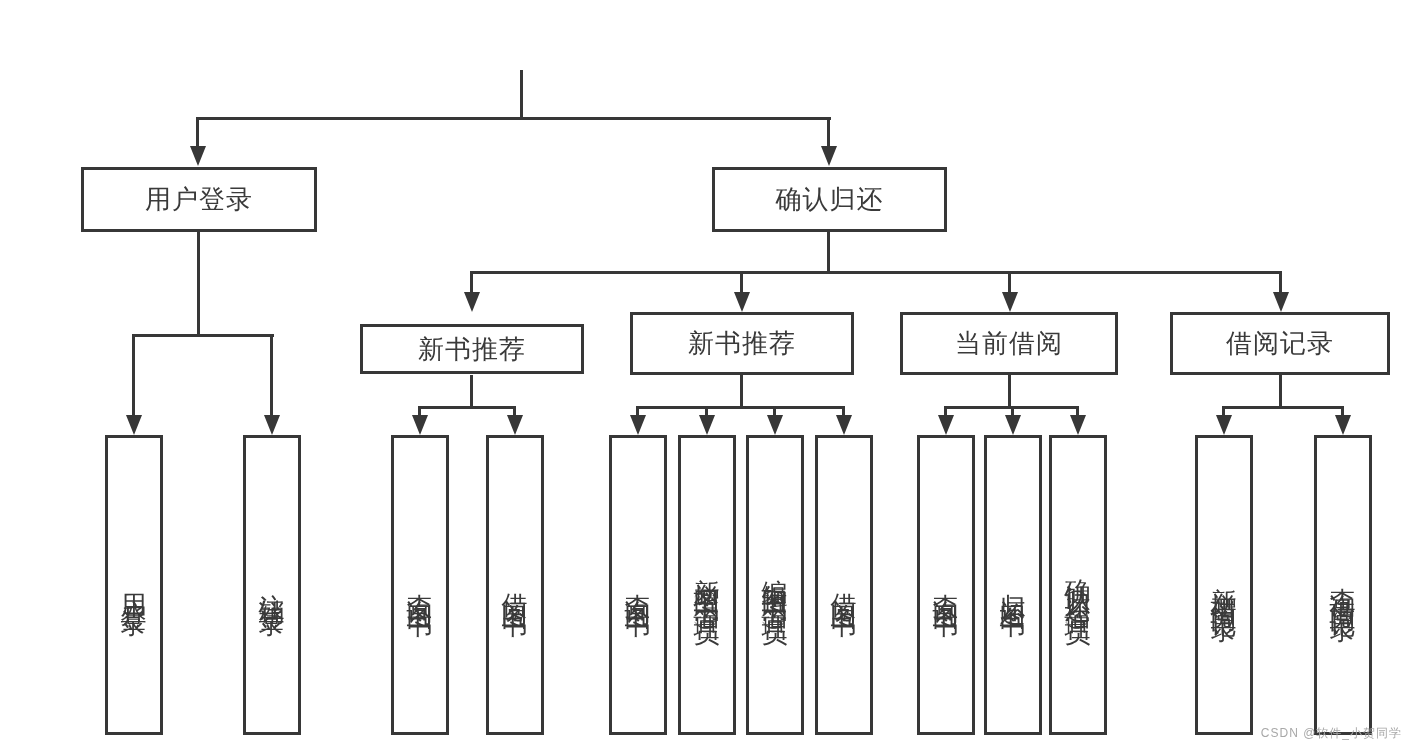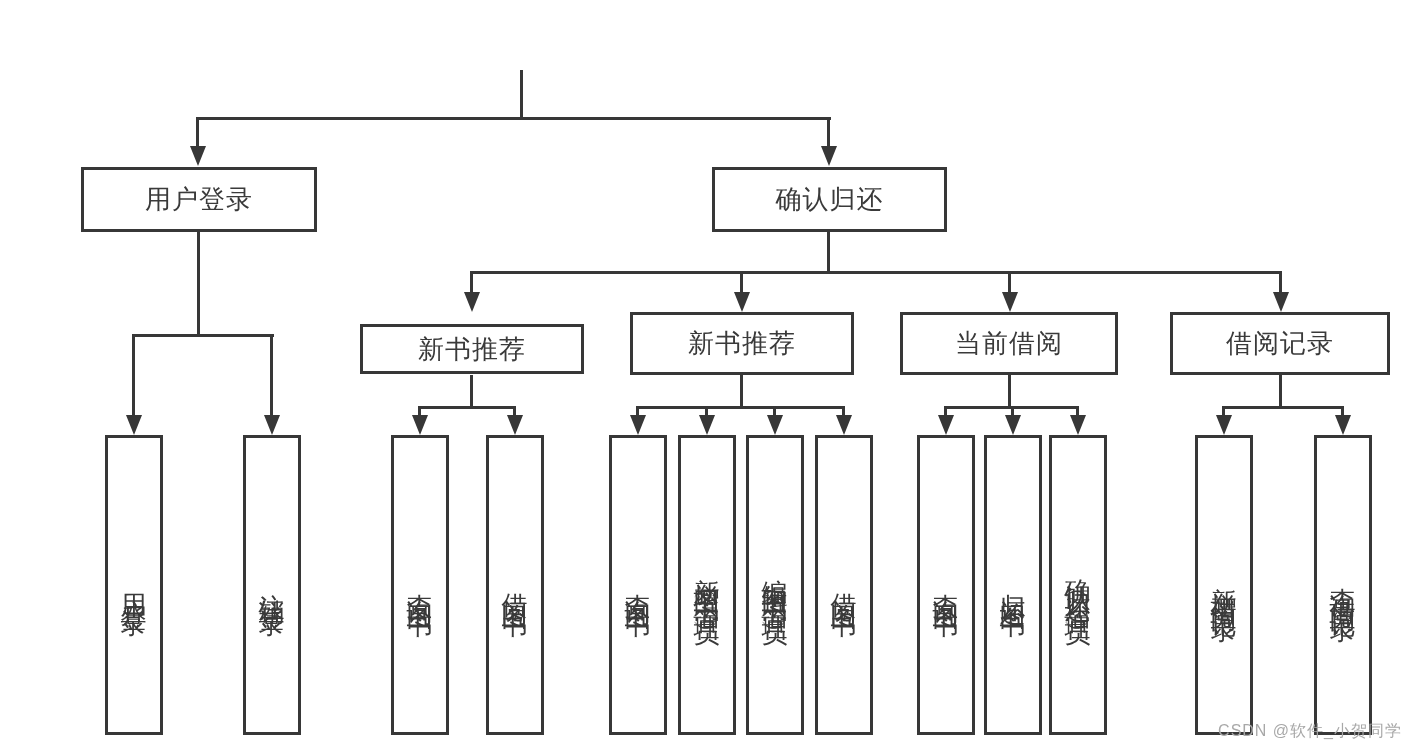--- a/index.html
+++ b/index.html
@@ -35,21 +35,21 @@
     position: absolute;
     width: 0; height: 0;
     border-left: 8px solid transparent;
     border-right: 8px solid transparent;
     border-top: 20px solid var(--line, #373737);
   }
   .watermark {
     position: absolute;
     right: 3px;
     bottom: 5px;
-    font-size: 16px;
+    font-size: 12px;
     letter-spacing: 1px;
     color: var(--watermark, #a8a8a8);
     z-index: 5;
     white-space: nowrap;
   }
 </style>
 </head>
 <body>
 
 <div id="canvas">

